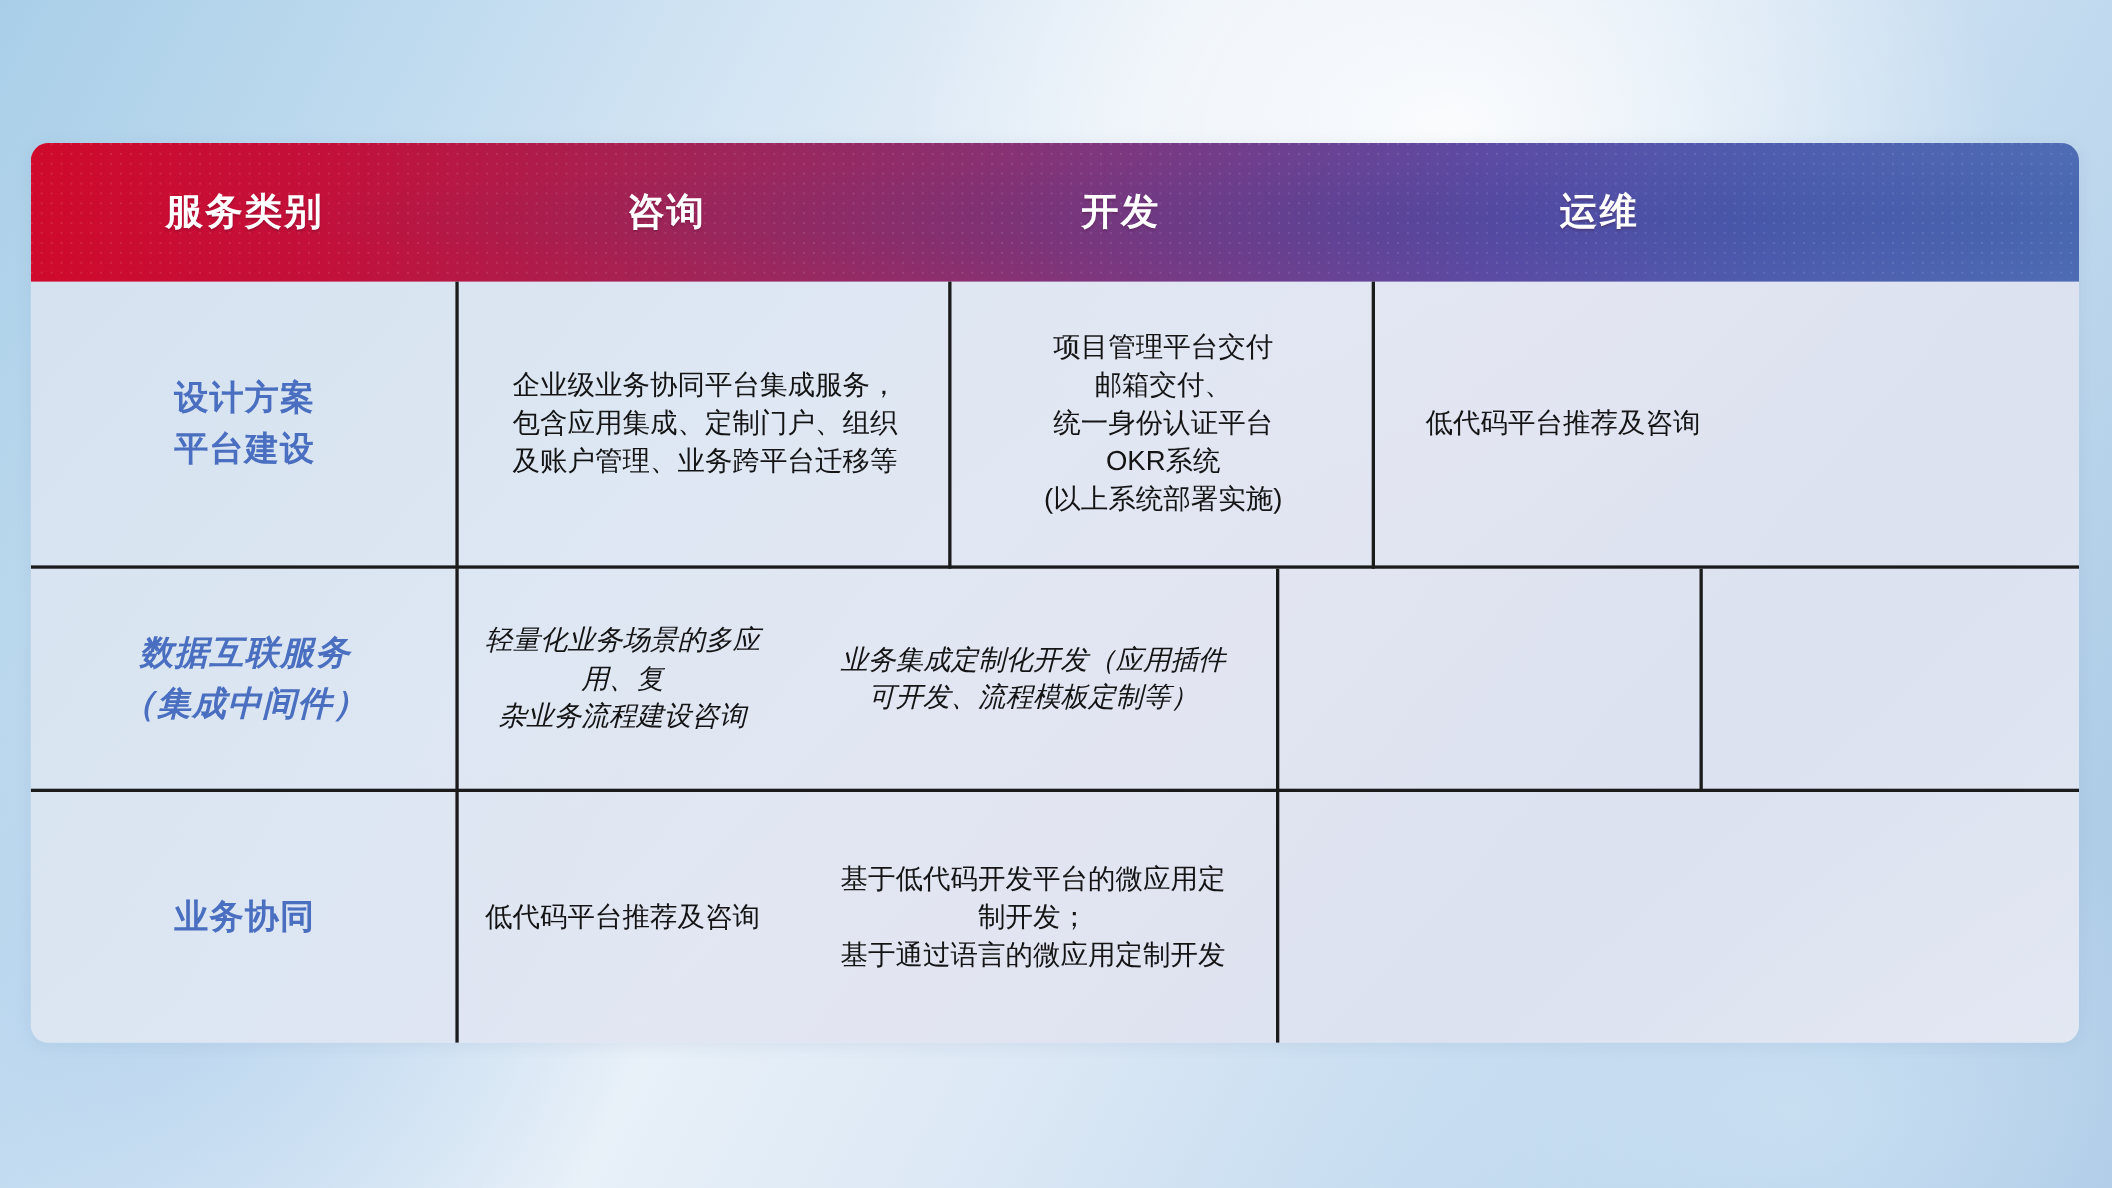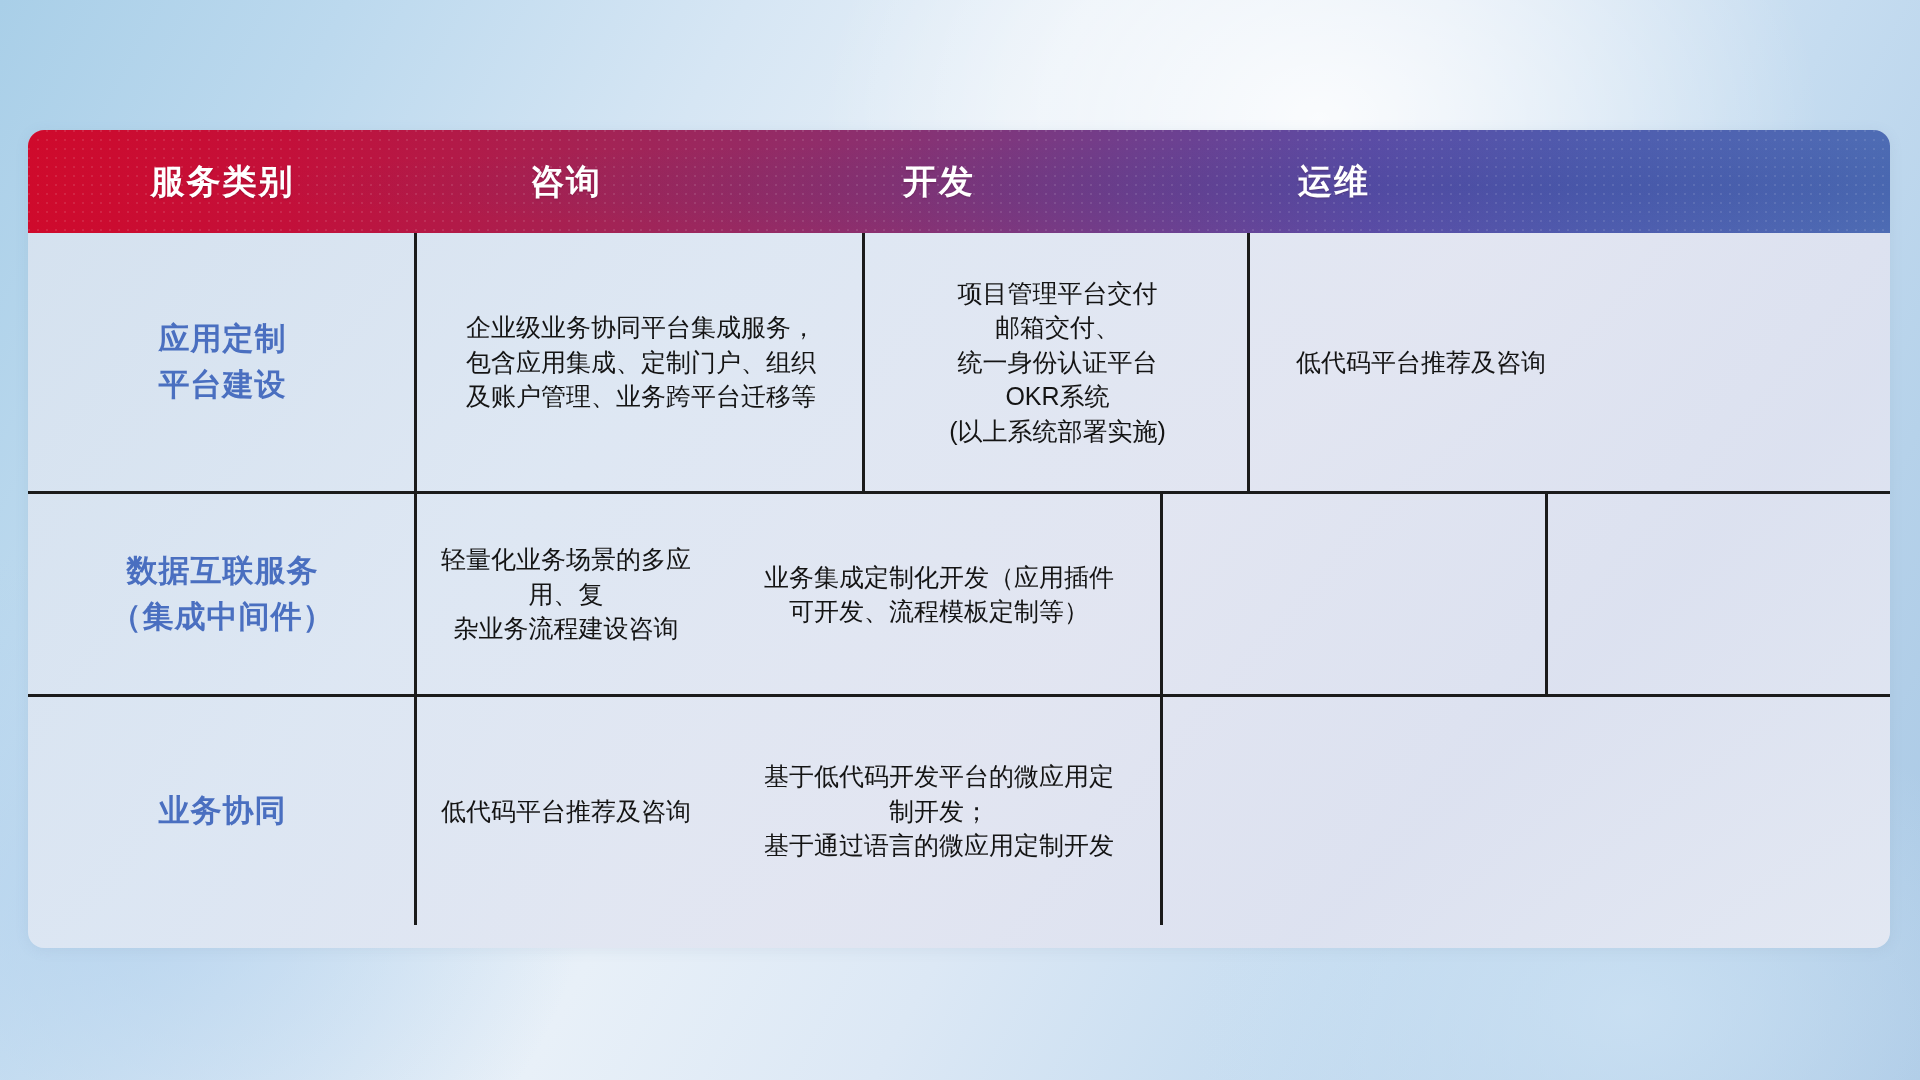--- a/index.html
+++ b/index.html
@@ -56,31 +56,32 @@
         rgba(222,231,243,0.94) 32%,
         rgba(226,229,241,0.94) 58%,
         rgba(222,226,240,0.94) 78%,
         rgba(229,233,243,0.94) 100%);
     box-shadow: 0 2px 14px rgba(90,120,160,0.10);
   }
 
   
   .thead {
     display: flex;
-    height: 103px;
+    height: 126px;
     background: linear-gradient(90deg,
         #cf0a2c 0%,
         #c3103a 14%,
         #a52253 30%,
         #8a3070 46%,
         #6f3f8e 60%,
         #5b4ca5 72%,
         #4f5cae 84%,
         #4e6cb4 100%);
     position: relative;
+    gap: 40px;
   }
   .thead::after {
     content: "";
     position: absolute;
     inset: 0;
     background:
       radial-gradient(circle at 1px 1px, rgba(255,255,255,0.10) 1px, transparent 1px) 0 0/9px 9px,
       radial-gradient(ellipse at 78% 55%, rgba(30,60,140,0.16), rgba(0,0,0,0) 62%);
     pointer-events: none;
   }
@@ -98,21 +99,21 @@
   }
 
   
   .tbody { position: relative; }
 
   .tr {
     display: flex;
     position: relative;
   }
   .tr.row-1 { height: 261px; }
-  .tr.row-2 { height: 203px; }
+  .tr.row-2 { height: 203px; font-style: italic; }
   .tr.row-3 { height: 228px; }
 
   .tr.row-1, .tr.row-2 {
     border-bottom: 3px solid #1b1b1b;
   }
 
   .td {
     display: flex;
     align-items: center;
     justify-content: center;
@@ -166,21 +167,21 @@
     <div class="th c0">服务类别</div>
     <div class="th c1">咨询</div>
     <div class="th c2">开发</div>
     <div class="th c4">运维</div>
   </div>
 
   <div class="tbody">
 
     <div class="tr row-1">
       <div class="td c0 td-category sep-right">
-          <span class="cell-text">应用定制
+          <span class="cell-text">设计方案
 平台建设</span>
         </div>
       <div class="td c2 sep-right">
           <span class="cell-text">企业级业务协同平台集成服务，
 包含应用集成、定制门户、组织
 及账户管理、业务跨平台迁移等</span>
         </div>
       <div class="td c3 sep-right">
           <span class="cell-text">项目管理平台交付
 邮箱交付、

